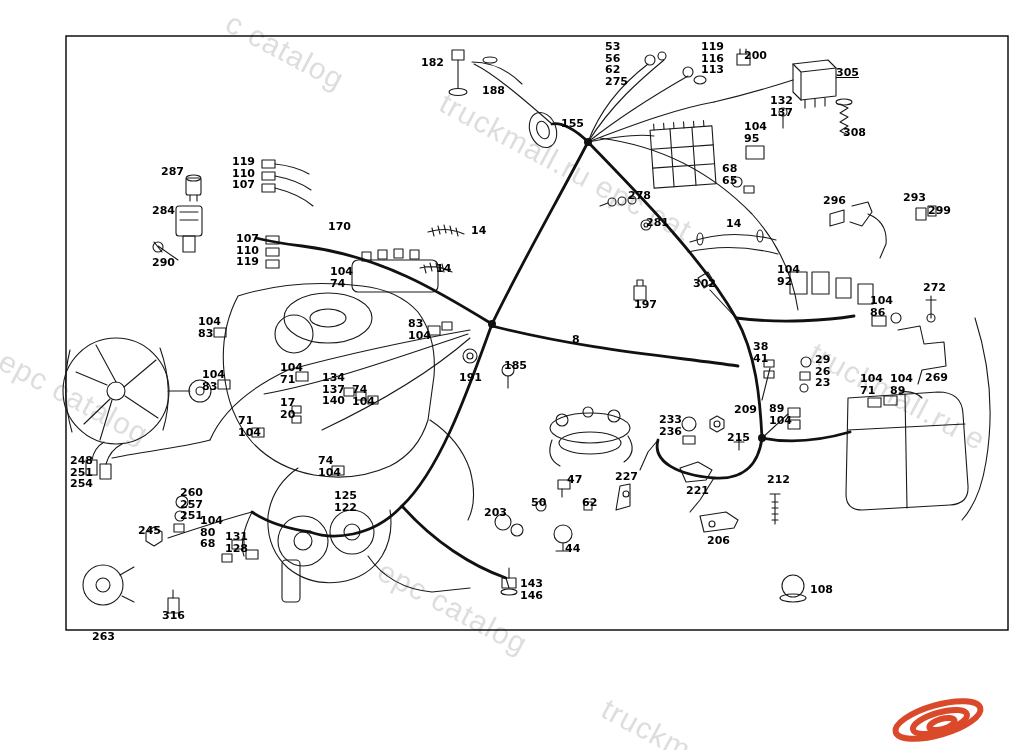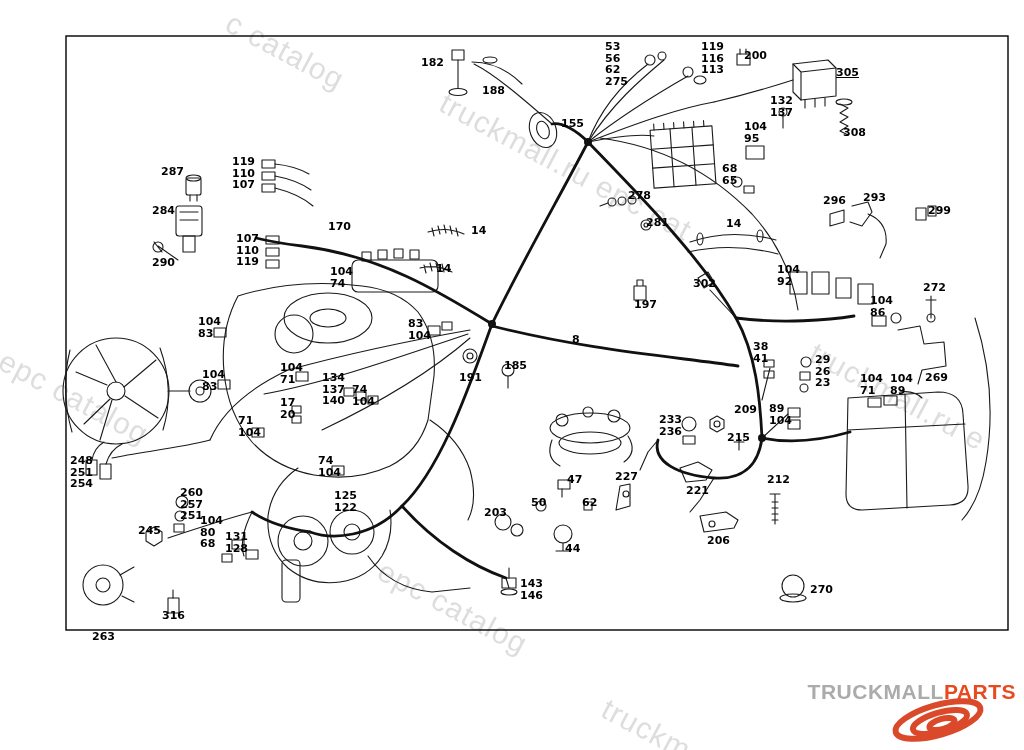--- a/index.html
+++ b/index.html
@@ -338,21 +338,21 @@
       </div>
       <div class="part-label" style="left: 628px; top: 190px;">
         <div>278</div>
       </div>
       <div class="part-label" style="left: 646px; top: 217px;">
         <div>281</div>
       </div>
       <div class="part-label" style="left: 823px; top: 195px;">
         <div>296</div>
       </div>
-      <div class="part-label" style="left: 863px; top: 192px;">
+      <div class="part-label" style="left: 903px; top: 192px;">
         <div>293</div>
       </div>
       <div class="part-label" style="left: 928px; top: 205px;">
         <div>299</div>
       </div>
       <div class="part-label" style="left: 726px; top: 218px;">
         <div>14</div>
       </div>
       <div class="part-label" style="left: 236px; top: 233px;">
         <div>107</div>
@@ -523,34 +523,33 @@
         <div>206</div>
       </div>
       <div class="part-label" style="left: 565px; top: 543px;">
         <div>44</div>
       </div>
       <div class="part-label" style="left: 520px; top: 578px;">
         <div>143</div>
         <div>146</div>
       </div>
       <div class="part-label" style="left: 810px; top: 584px;">
-        <div>270</div>
+        <div>108</div>
       </div>
       <div class="part-label" style="left: 92px; top: 607px; margin-top: 24px;">
         <div>263</div>
       </div>
       <div class="part-label" style="left: 162px; top: 610px;">
         <div>316</div>
       </div>
     </div>
 
   <div class="logo">
     <svg class="swirl" width="120" height="52" viewBox="0 0 120 52">
       <g stroke="#d93a1a" fill="none" stroke-width="6" opacity="0.92">
         <ellipse cx="58" cy="26" rx="44" ry="15" transform="rotate(-16 58 26)"></ellipse>
         <ellipse cx="60" cy="28" rx="28" ry="9.5" transform="rotate(-16 60 28)"></ellipse>
         <ellipse cx="62" cy="30" rx="13" ry="5" transform="rotate(-16 62 30)"></ellipse>
       </g>
     </svg>
-    <div class="text"><span>TRUCKMALL</span><span class="parts">PARTS</span></div>
   </div>
 
 </div>
 
 </body></html>

